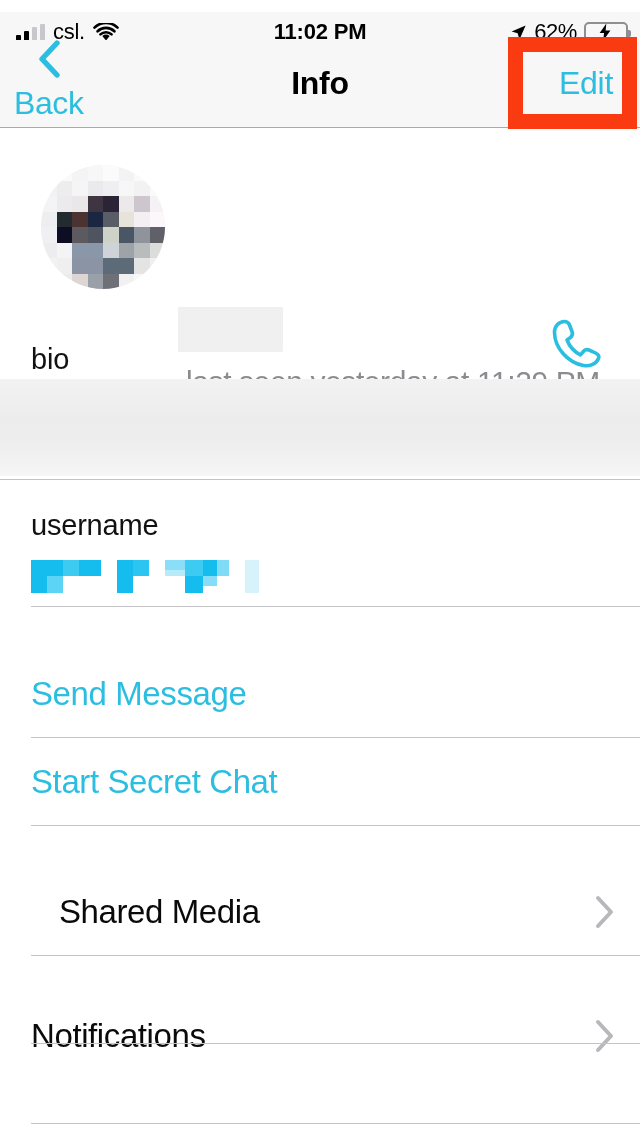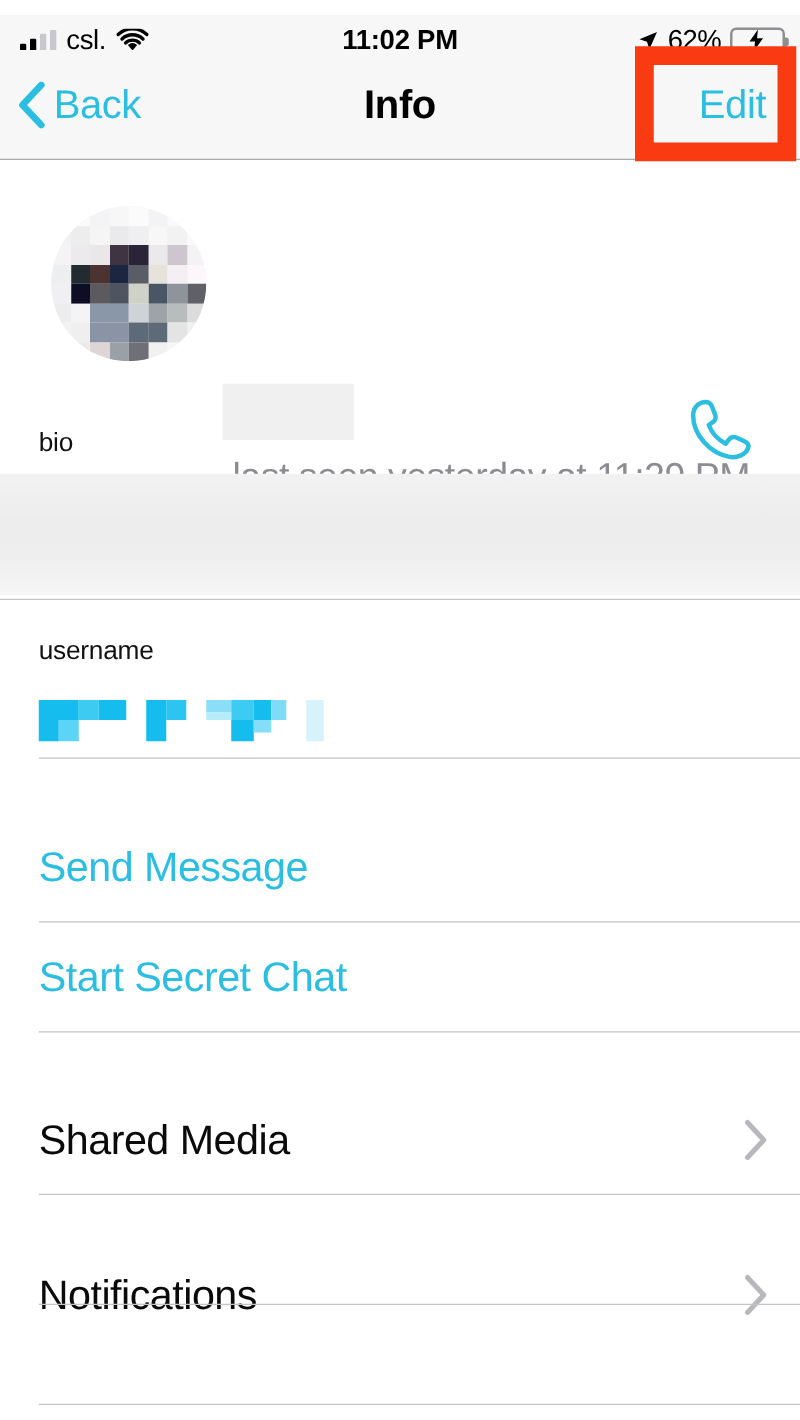--- a/index.html
+++ b/index.html
@@ -49,21 +49,21 @@
   .bolt { position:absolute; left:50%; top:50%; transform:translate(-58%,-50%); width:12px; height:17px; }
 
   
   .navbar {
     position:absolute; top:40px; left:0; width:640px; height:88px;
     background:#f7f7f7;
     border-bottom:1px solid #a9a9ab;
   }
   .nav-back {
     position:absolute; left:14px; top:0; height:87px;
-    display:flex; align-items:center; gap:7px; cursor:pointer;
+    display:flex; align-items:center; gap:7px; cursor:pointer;flex-direction:column;
   }
   .chev-back { width:22px; height:38px; display:block; }
   .nav-back-label { font-size:32px; color:#2bbee0; letter-spacing:-0.4px; }
   .nav-title {
     position:absolute; left:0; right:0; top:0; height:87px;
     display:flex; align-items:center; justify-content:center;
     font-size:32px; font-weight:700; color:#000; letter-spacing:-0.3px;
   }
   .nav-edit {
     position:absolute; right:27px; top:0; height:87px;
@@ -94,21 +94,21 @@
   }
   .call-btn {
     position:absolute; left:546px; top:186px; width:62px; height:58px;
     cursor:pointer; display:flex; align-items:center; justify-content:center;
   }
   .call-icon { width:58px; height:56px; display:block; }
 
   
   .field-label {
     position:absolute; left:31px;
-    font-size:21px; color:#111; letter-spacing:-0.2px;
+    font-size:29px; color:#111; letter-spacing:-0.2px;
   }
   #bio-label { top:343px; }
   #username-label { top:509px; }
 
   .bio-blur {
     position:absolute; left:0; top:379px; width:640px; height:97px;
     background:linear-gradient(180deg,#f2f2f2 0%,#ececec 42%,#efefef 72%,#f6f6f6 100%);
   }
   .username-blur {
     position:absolute; left:31px; top:560px; width:190px; height:33px;
@@ -141,21 +141,21 @@
     position:absolute; left:0; width:640px; height:88px;
     display:flex; align-items:center; cursor:pointer;
   }
   .disc-row .title {
     margin-left:31px; font-size:33px; color:#0a0a0a; letter-spacing:-0.4px; flex:1;
   }
   .disc-row .value {
     font-size:33px; color:#9a9a9e; letter-spacing:-0.4px; margin-right:18px;
   }
   .chev-r { width:20px; height:34px; display:block; margin-right:25px; }
-  #row-media  { top:868px; }
+  #row-media  { top:868px;padding-left:28px; }
   #row-notif  { top:992px; }
   #row-groups { top:1044px; }
 </style>
 </head>
 <body>
 
 <div class="phone">
 
   <div class="statusbar">
     <div class="sb-left">

